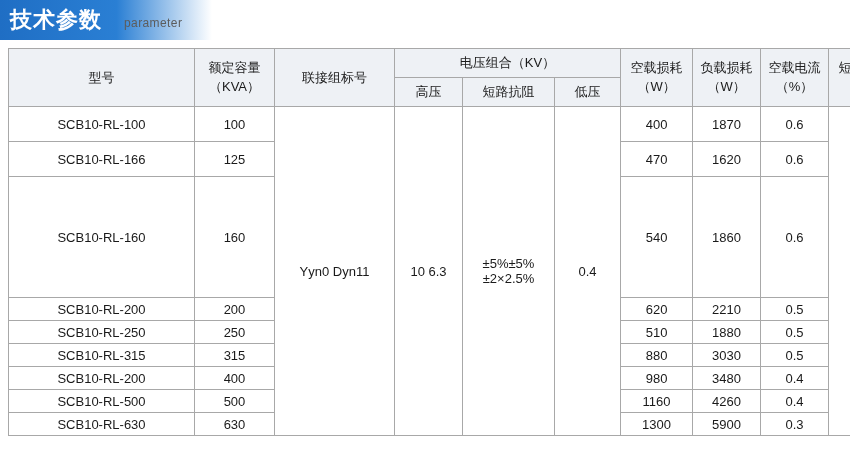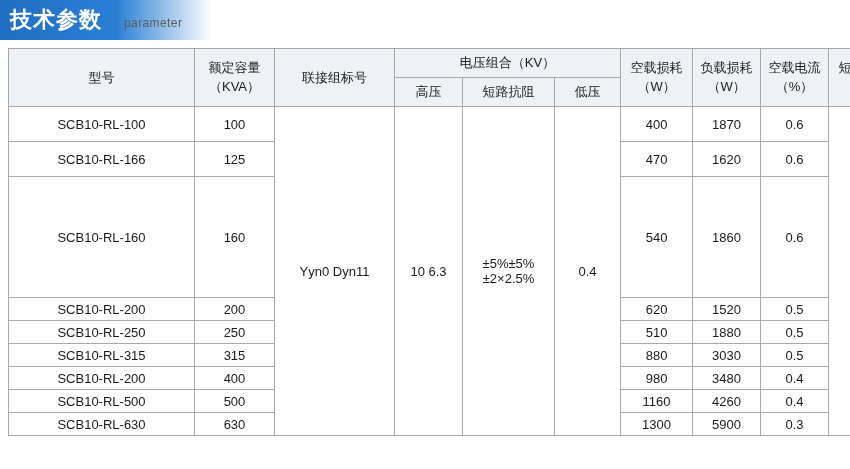--- a/index.html
+++ b/index.html
@@ -166,21 +166,21 @@
       <td>160</td>
       <td>540</td>
       <td>1860</td>
       <td>0.6</td>
     </tr>
 
     <tr class="row-small">
       <td class="model-col">SCB10-RL-200</td>
       <td>200</td>
       <td>620</td>
-      <td>1520</td>
+      <td>2210</td>
       <td>0.5</td>
     </tr>
 
     <tr class="row-small">
       <td class="model-col">SCB10-RL-250</td>
       <td>250</td>
       <td>510</td>
       <td>1880</td>
       <td>0.5</td>
     </tr>

